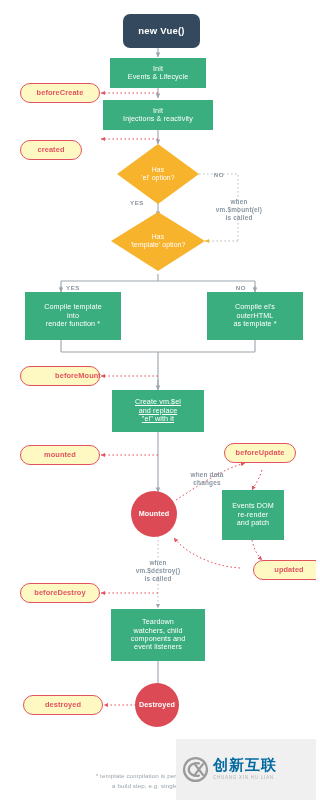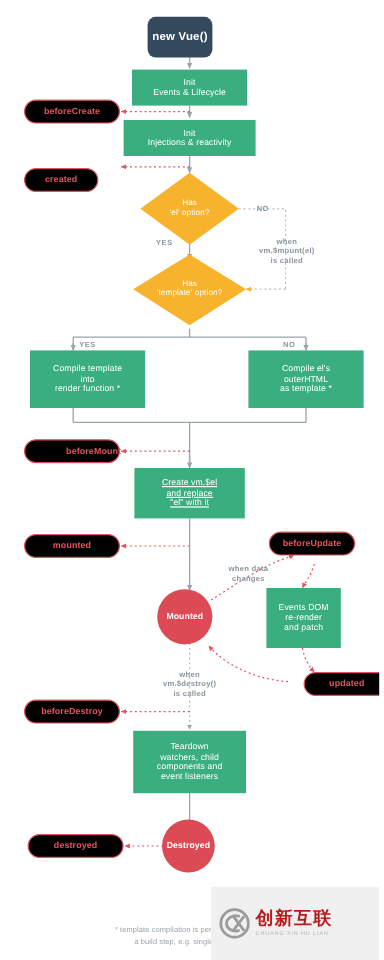--- a/index.html
+++ b/index.html
@@ -70,21 +70,21 @@
     background: #dc4b55;
     color: #ffffff;
     border-radius: 50%;
     font-size: 7.2px;
     font-weight: bold;
     letter-spacing: .1px;
   }
 
   
   .node-hook {
-    background: #000000;
+    background: #fef9c3;
     color: #e2535f;
     border: 1px solid #e2535f;
     border-radius: 12px;
     font-size: 7.4px;
     font-weight: bold;
     letter-spacing: .1px;
   }
 
   
   .annot {
@@ -131,21 +131,21 @@
     width: 27px;
     height: 27px;
     flex: none;
   }
   #wm-text {
     display: flex;
     flex-direction: column;
     justify-content: center;
   }
   #wm-cn {
-    color: #b91c1c;
+    color: #0369a1;
     font-size: 15px;
     font-weight: bold;
     letter-spacing: 1px;
     line-height: 1.05;
     font-family: "DejaVu Sans", sans-serif;
   }
   #wm-py {
     color: #b3b3b3;
     font-size: 4.6px;
     letter-spacing: .7px;
@@ -210,21 +210,21 @@
 
     <path d="M240,568 C210,566 185,552 174,538" marker-end="url(#arrow-red)"></path>
   </g>
 
   <g>
     <polygon points="158,144 199,174 158,204 117,174" fill="#f7b32b"></polygon>
     <polygon points="158,212 205,241 158,271 111,241" fill="#f7b32b"></polygon>
   </g>
 </svg>
 
-<div class="node node-root" style="left:123px; top:14px; width:54px; height:34px;">
+<div class="node node-root" style="left:123px; top:14px; width:77px; height:34px;">
   <span>new Vue()</span>
 </div>
 
 <div class="node node-green" style="left:110px; top:58px; width:96px; height:30px;">
   <span>Init
 Events &amp; Lifecycle</span>
 </div>
 
 <div class="node node-green" style="left:103px; top:100px; width:110px; height:30px;">
   <span>Init

